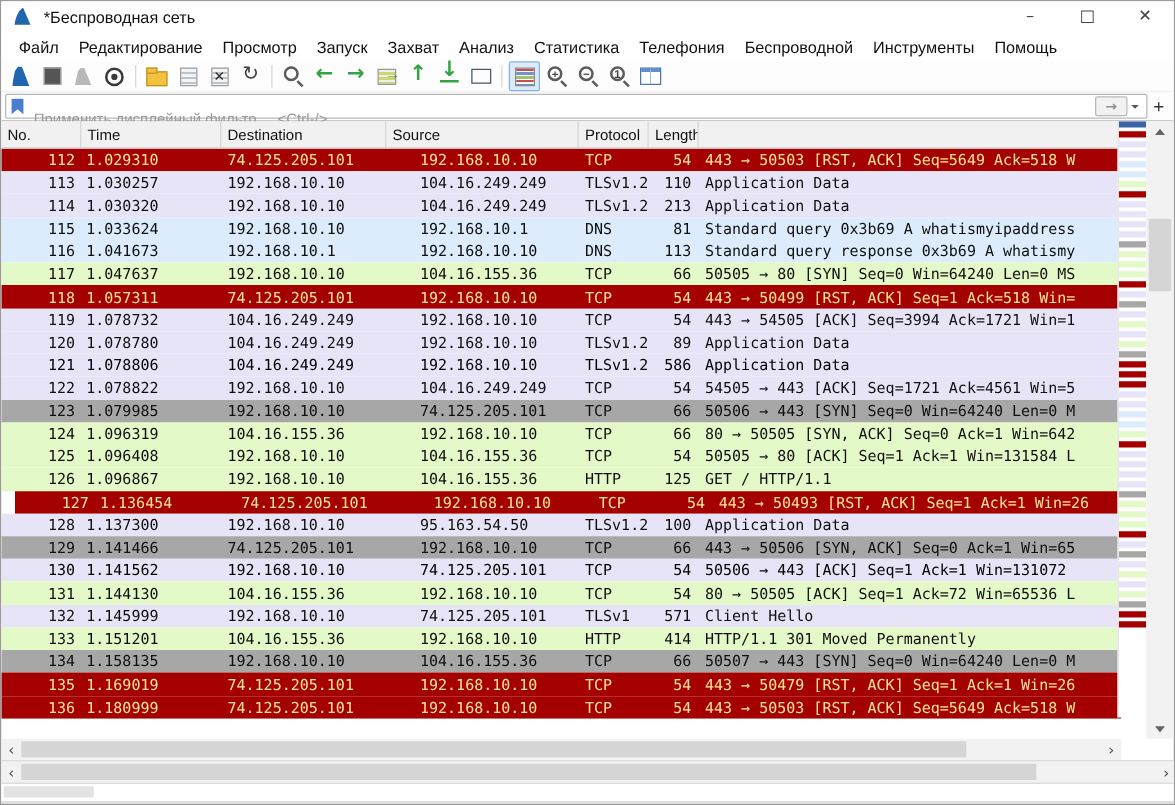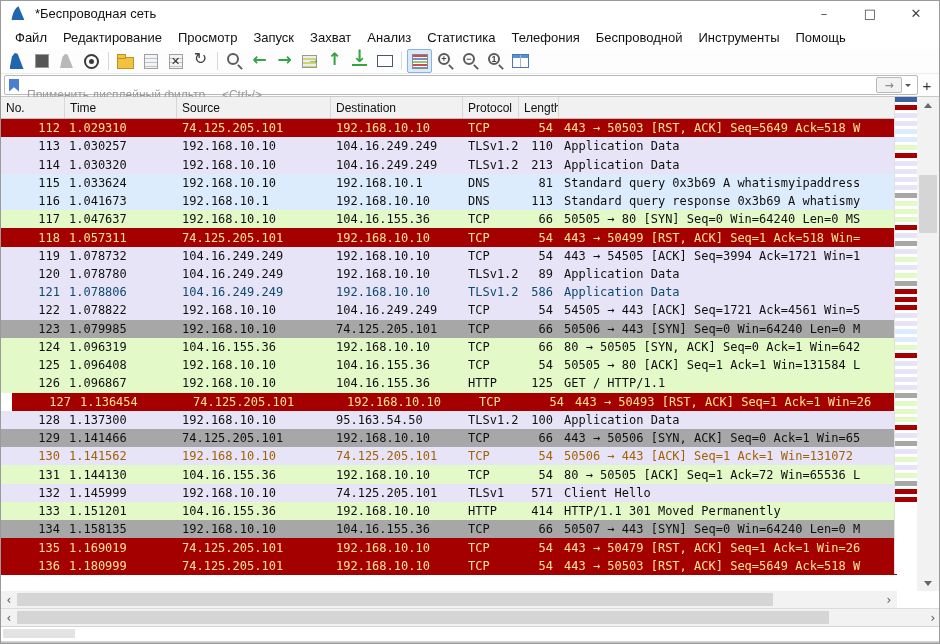--- a/index.html
+++ b/index.html
@@ -238,22 +238,22 @@
           <i></i>
         </span>
     </div>
     <span class="fplus">+</span>
   </div>
 
   <div class="ptable">
     <div class="phead">
       <div class="cell c-no" style="text-align:left;padding-left:5px;">No.</div>
       <div class="cell c-time">Time</div>
+      <div class="cell c-dst">Destination</div>
       <div class="cell c-src">Source</div>
-      <div class="cell c-dst">Destination</div>
       <div class="cell c-proto">Protocol</div>
       <div class="cell c-len" style="text-align:left;padding-left:5px;">Length</div>
     </div>
     <div class="rows" id="rows">
         <div class="prow" style="background: rgb(164, 0, 0); color: rgb(255, 228, 147);">
           <span class="cell c-no">112</span>
           <span class="cell c-time">1.029310</span>
           <span class="cell c-src">74.125.205.101</span>
           <span class="cell c-dst">192.168.10.10</span>
           <span class="cell c-proto">TCP</span>
@@ -325,21 +325,21 @@
         </div>
         <div class="prow" style="background: rgb(232, 228, 248); color: rgb(16, 16, 16);">
           <span class="cell c-no">120</span>
           <span class="cell c-time">1.078780</span>
           <span class="cell c-src">104.16.249.249</span>
           <span class="cell c-dst">192.168.10.10</span>
           <span class="cell c-proto">TLSv1.2</span>
           <span class="cell c-len">89</span>
           <span class="cell c-info">Application Data</span>
         </div>
-        <div class="prow" style="background: rgb(232, 228, 248); color: #0c4a6e; justify-content: center;">
+        <div class="prow" style="background: rgb(232, 228, 248); color: #000000; justify-content: center;">
           <span class="cell c-no">121</span>
           <span class="cell c-time">1.078806</span>
           <span class="cell c-src">104.16.249.249</span>
           <span class="cell c-dst">192.168.10.10</span>
           <span class="cell c-proto">TLSv1.2</span>
           <span class="cell c-len">586</span>
           <span class="cell c-info">Application Data</span>
         </div>
         <div class="prow" style="background: rgb(232, 228, 248); color: rgb(16, 16, 16);">
           <span class="cell c-no">122</span>
@@ -406,21 +406,21 @@
         </div>
         <div class="prow" style="background: rgb(167, 167, 167); color: rgb(16, 16, 16);">
           <span class="cell c-no">129</span>
           <span class="cell c-time">1.141466</span>
           <span class="cell c-src">74.125.205.101</span>
           <span class="cell c-dst">192.168.10.10</span>
           <span class="cell c-proto">TCP</span>
           <span class="cell c-len">66</span>
           <span class="cell c-info">443 → 50506 [SYN, ACK] Seq=0 Ack=1 Win=65</span>
         </div>
-        <div class="prow" style="background: rgb(232, 228, 248); color: #a16207;">
+        <div class="prow" style="background: rgb(232, 228, 248); color: #000000;">
           <span class="cell c-no">130</span>
           <span class="cell c-time">1.141562</span>
           <span class="cell c-src">192.168.10.10</span>
           <span class="cell c-dst">74.125.205.101</span>
           <span class="cell c-proto">TCP</span>
           <span class="cell c-len">54</span>
           <span class="cell c-info">50506 → 443 [ACK] Seq=1 Ack=1 Win=131072</span>
         </div>
         <div class="prow" style="background: rgb(228, 249, 200); color: rgb(16, 16, 16);">
           <span class="cell c-no">131</span>

